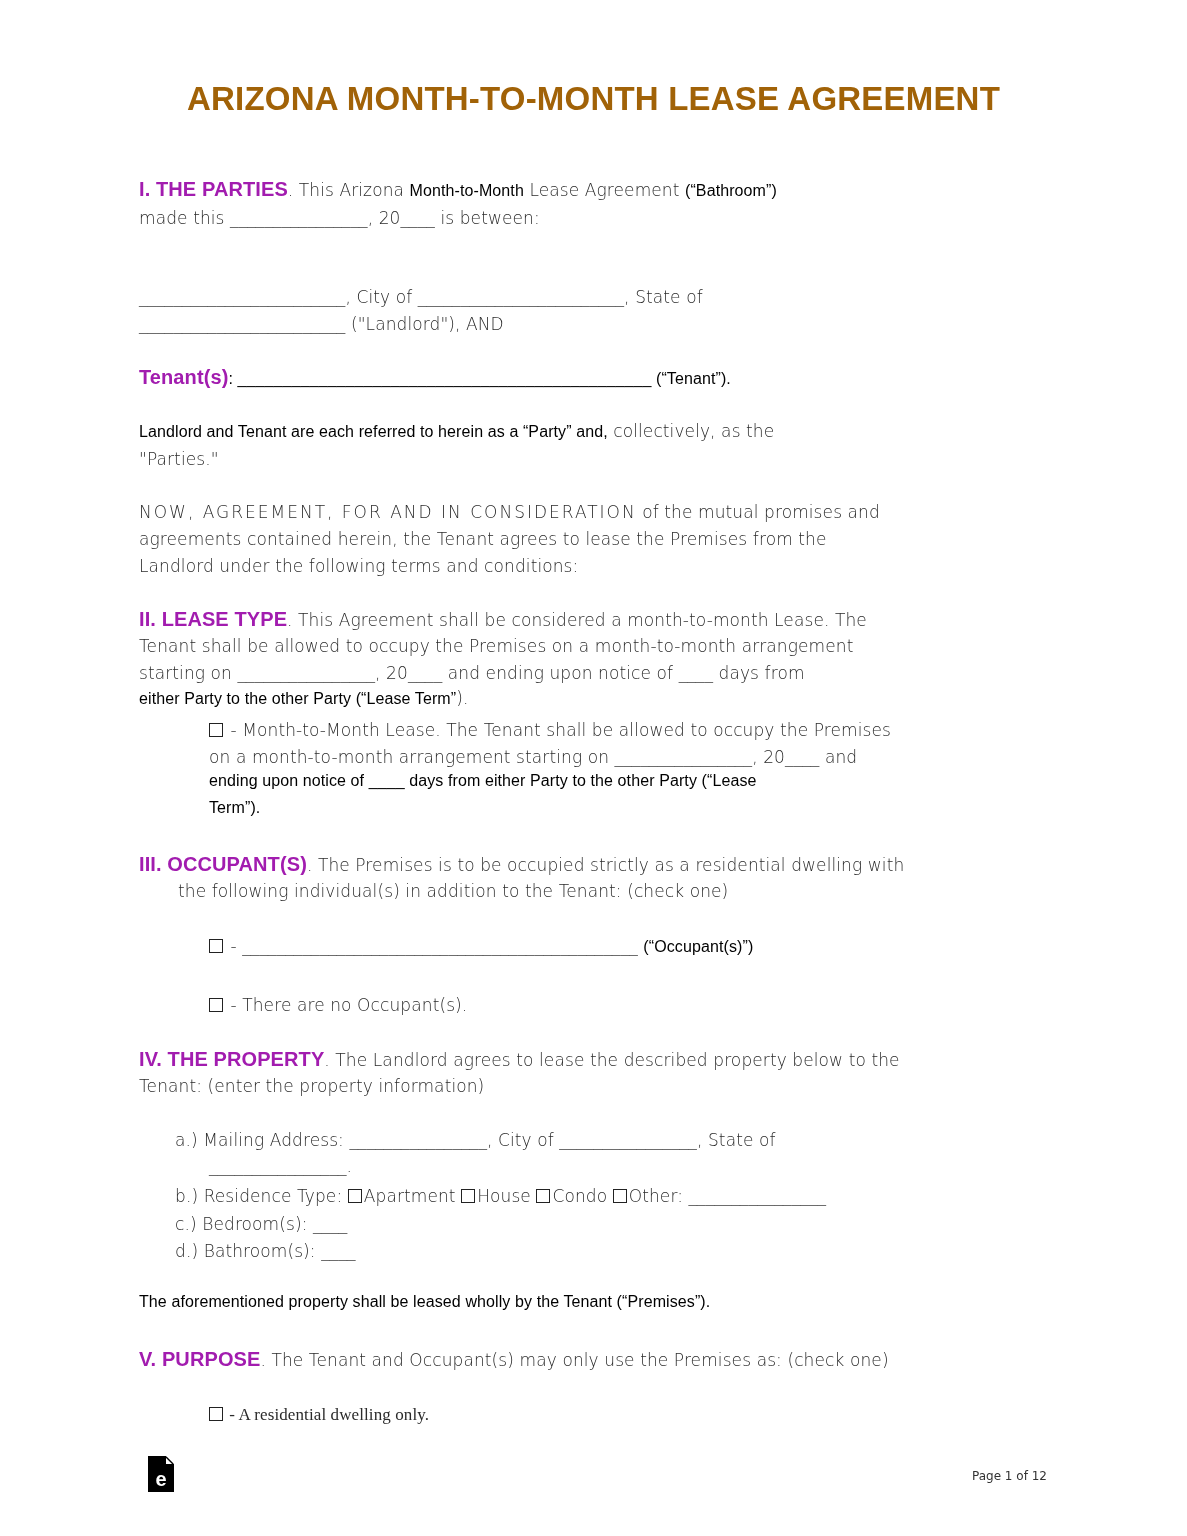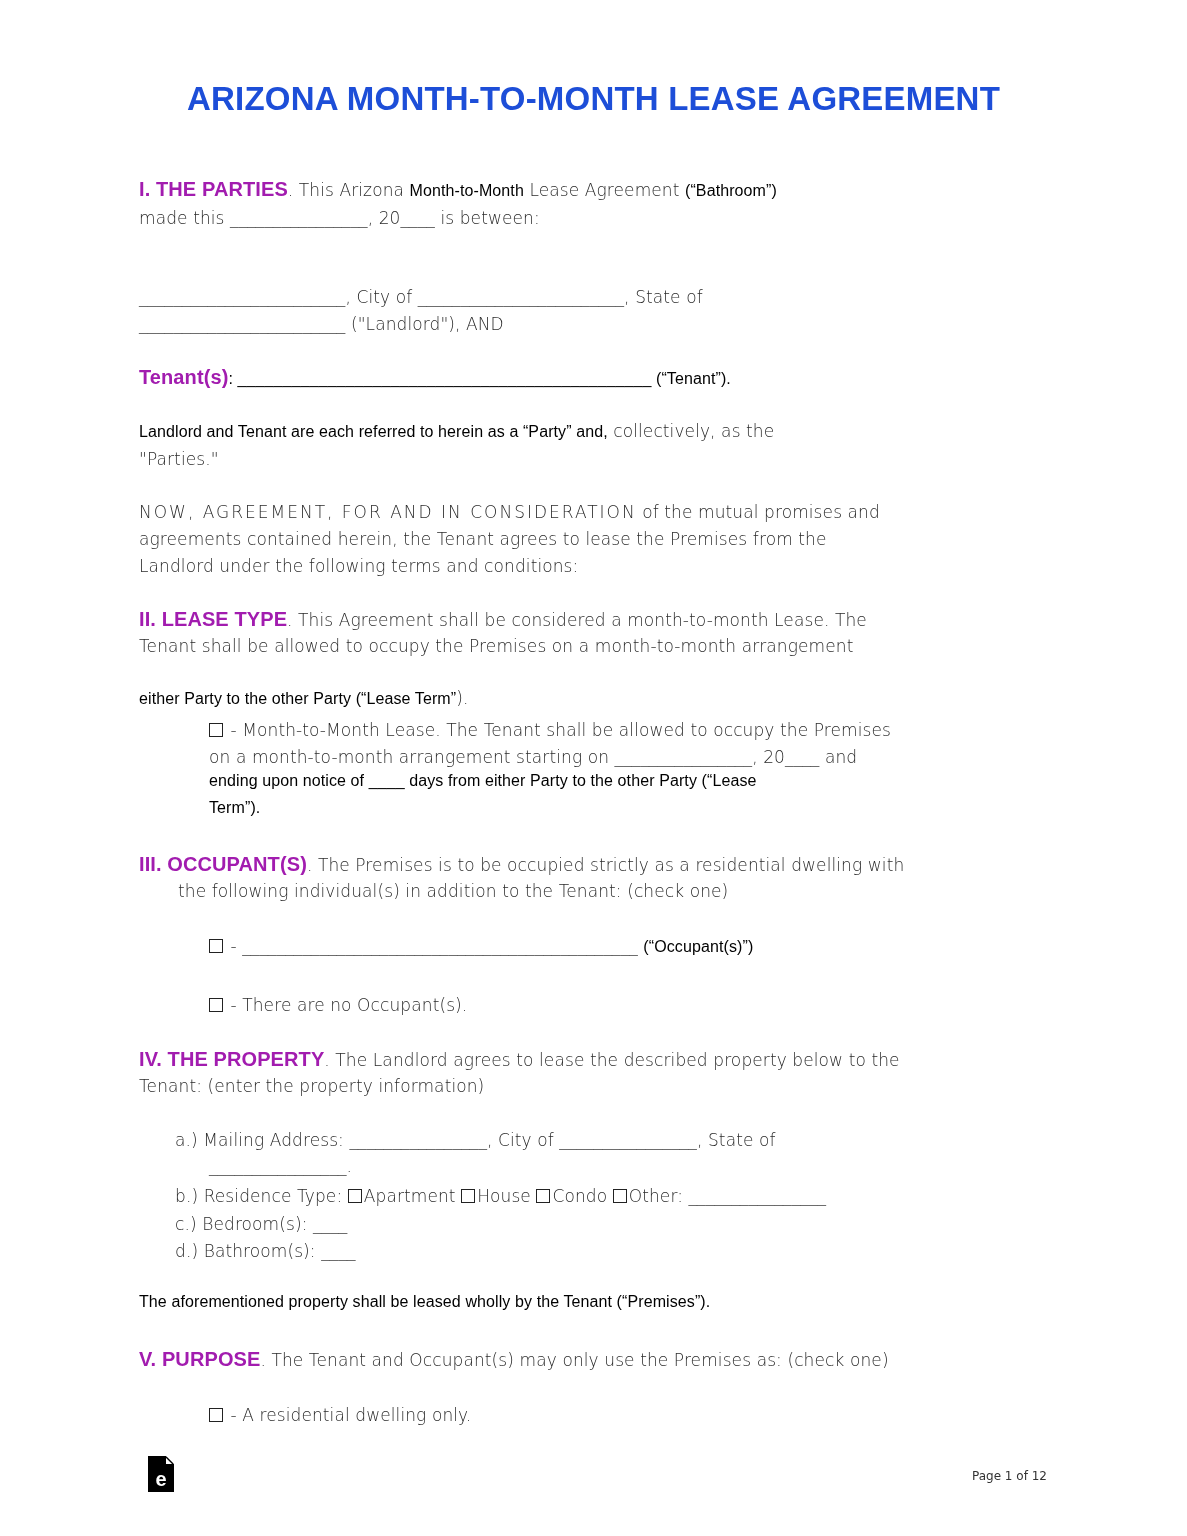--- a/index.html
+++ b/index.html
@@ -1,20 +1,20 @@
 <!DOCTYPE html>
 <html><head>
   <meta charset="utf-8">
   <style>
     html, body { margin: 0; padding: 0; background: #ffffff; }
     body { width: 1187px; height: 1536px; position: relative; overflow: hidden; }
     .page { position: absolute; left: 0; top: 0; width: 1187px; height: 1536px; background: #fff; }
     .title {
       position: absolute; left: 0; width: 1187px; top: 80px; text-align: center;
-      font-family: "Liberation Sans", sans-serif; font-weight: bold; font-size: 33px; color: #1d4ed8;
+      font-family: "Liberation Sans", sans-serif; font-weight: bold; font-size: 33px; color: #a16207;
       letter-spacing: 0.2px;
     }
     .line {
       position: absolute; left: 139px; white-space: nowrap;
       font-family: "DejaVu Sans", sans-serif; font-size: 17.5px; color: #2a2a2a;
       font-weight: normal; letter-spacing: 0.1px;
     }
     .thin { font-family: "DejaVu Sans", sans-serif; font-size: 17px; color: #2b2b2b; font-weight: 300; }
     .arial { font-family: "Liberation Sans", sans-serif; font-size: 16px; color: #000; }
     .arialb { font-family: "Liberation Sans", sans-serif; font-size: 20px; color: #a21caf; font-weight: bold; }
@@ -58,20 +58,21 @@
   <div class="line" style="top:502px;">
     <span class="thin wide">NOW, AGREEMENT, FOR AND IN CONSIDERATION</span><span class="thin"> of the mutual promises and</span>
   </div>
   <div class="line thin" style="top:529px;">agreements contained herein, the Tenant agrees to lease the Premises from the</div>
   <div class="line thin" style="top:556px;">Landlord under the following terms and conditions:</div>
 
   <div class="line" style="top:608px;">
     <span class="arialb">II. LEASE TYPE</span><span class="thin">. This Agreement shall be considered a month-to-month Lease. The</span>
   </div>
   <div class="line thin" style="top:636px;">Tenant shall be allowed to occupy the Premises on a month-to-month arrangement</div>
+  <div class="line thin" style="top:663px;">starting on ________________, 20____ and ending upon notice of ____ days from</div>
   <div class="line" style="top:688px;">
     <span class="arial">either Party to the other Party (“Lease Term”</span><span class="thin">).</span>
   </div>
 
   <div class="line ind1 thin" style="top:720px;">
     <span class="box"></span><span> - Month-to-Month Lease. The Tenant shall be allowed to occupy the Premises</span>
   </div>
   <div class="line ind1 thin" style="top:747px;">on a month-to-month arrangement starting on ________________, 20____ and</div>
   <div class="line ind1 arial" style="top:772px;">ending upon notice of ____ days from either Party to the other Party (“Lease</div>
   <div class="line ind1 arial" style="top:799px;">Term”).</div>
@@ -110,21 +111,21 @@
   </div>
   <div class="line ind-a thin" style="top:1241px;">
     <span>d.)</span> <span>Bathroom(s): ____</span>
   </div>
 
   <div class="line arial" style="top:1293px;">The aforementioned property shall be leased wholly by the Tenant (“Premises”).</div>
 
   <div class="line" style="top:1348px;">
     <span class="arialb">V. PURPOSE</span><span class="thin">. The Tenant and Occupant(s) may only use the Premises as: (check one)</span>
   </div>
-  <div class="line ind1 thin" style="top:1405px;">
+  <div class="line ind1 thin" style="top:1405px;font-family:Liberation Serif, serif;">
     <span class="box"></span><span> - A residential dwelling only.</span>
   </div>
 
   <svg class="footer-logo" viewBox="0 0 26 36">
     <path d="M0 0 H18 L26 8 V36 H0 Z" fill="#000"></path>
     <path d="M18 0 V8 H26 Z" fill="#fff"></path>
     <path d="M18 1 L25 8" stroke="#000" stroke-width="1.2"></path>
     <text x="13" y="30" text-anchor="middle" font-family="Liberation Sans, sans-serif" font-weight="bold" font-size="20" fill="#fff">e</text>
   </svg>
   <div class="page-num">Page 1 of 12</div>

